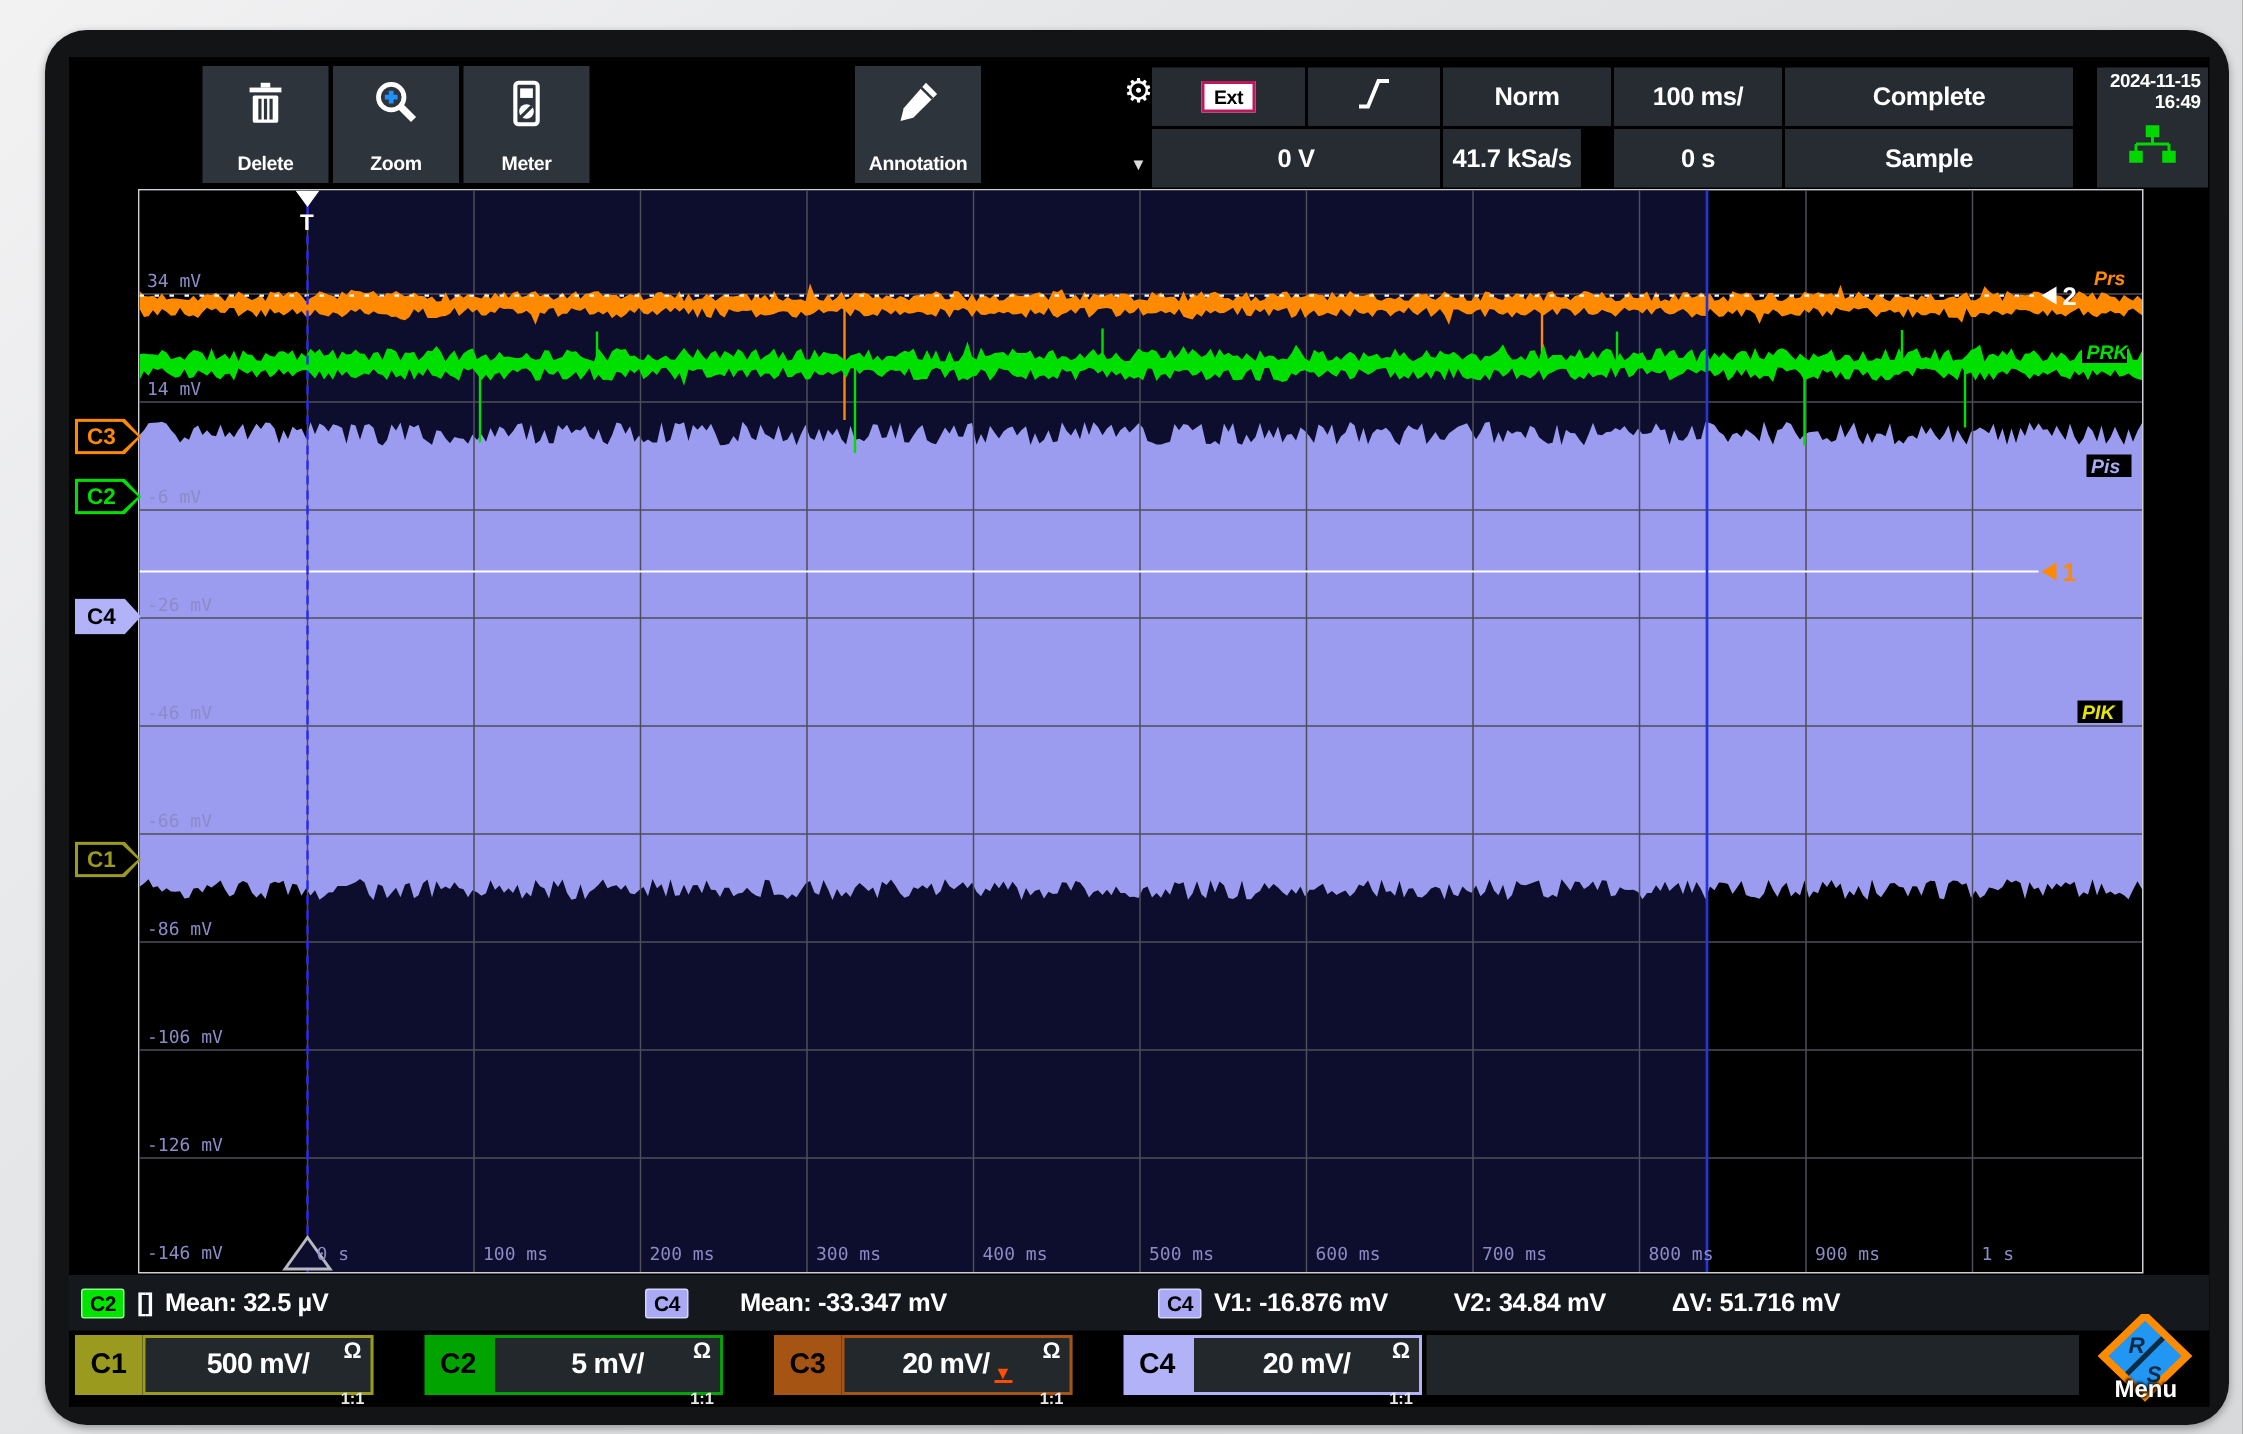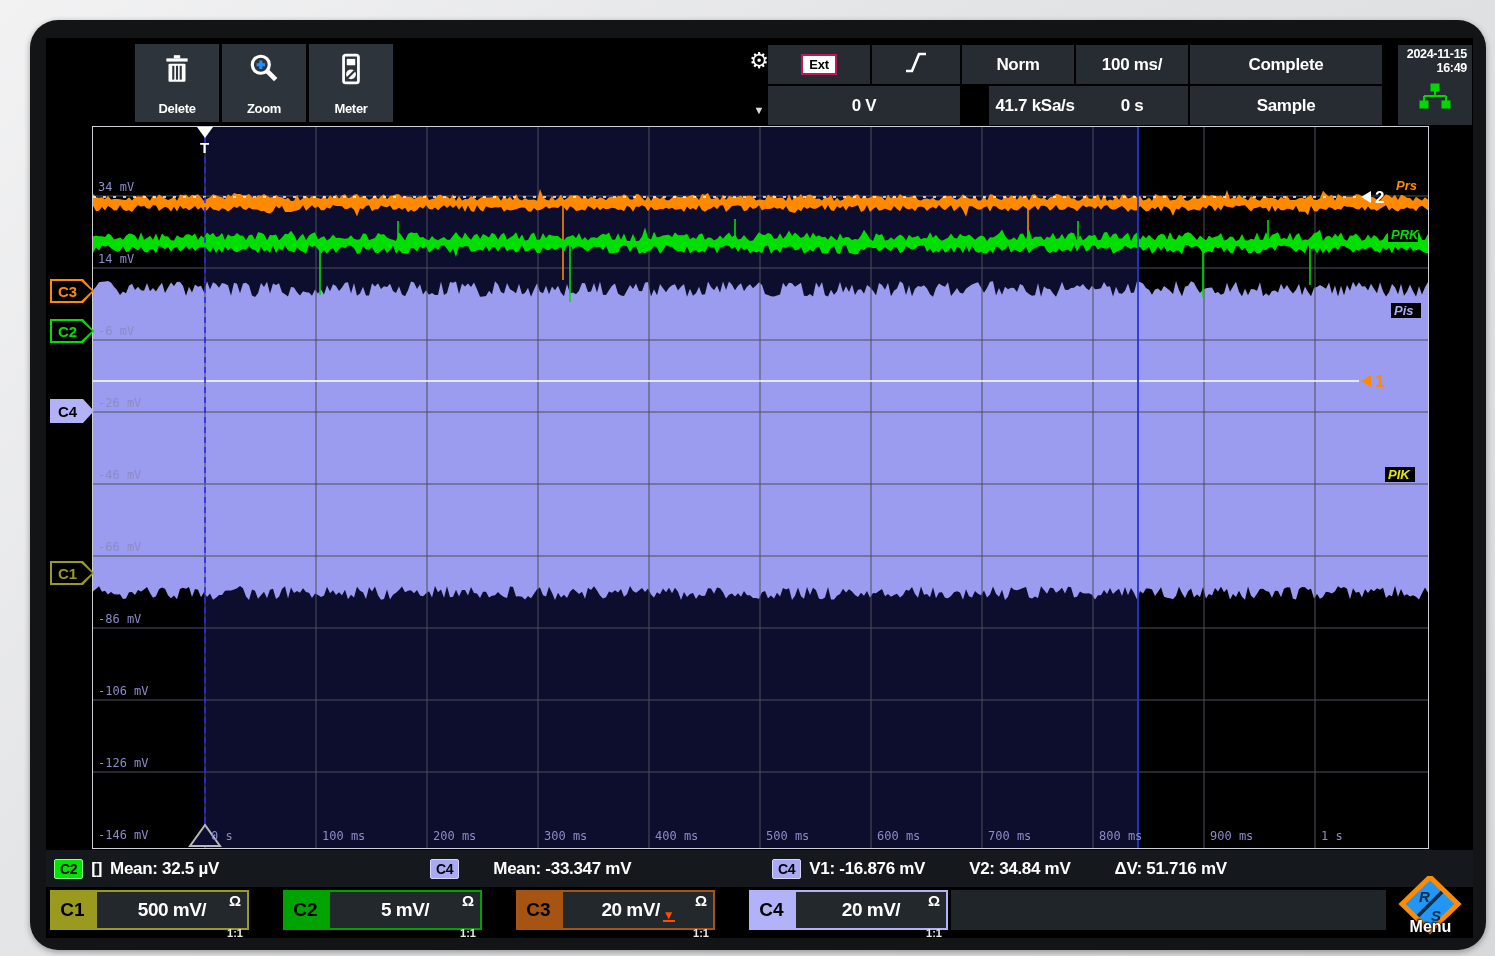--- a/index.html
+++ b/index.html
@@ -25,21 +25,21 @@
   .cell{position:absolute;background:#262c31;color:#fff;font-weight:bold;font-size:17px;
         display:flex;align-items:center;justify-content:center;letter-spacing:-0.3px;}
   .cell.r1{top:7px;height:39px;}
   .cell.r2{top:48px;height:39px;}
   #cell-ext{left:722px;width:102px;}
   #cell-slope{left:826px;width:88px;}
   #cell-trigmode{left:916px;width:112px;}
   #cell-timebase{left:1030px;width:112px;}
   #cell-acqstate{left:1144px;width:192px;}
   #cell-triglevel{left:722px;width:192px;}
-  #cell-samplerate{left:916px;width:92px;margin-left:27px;}
+  #cell-samplerate{left:916px;width:92px;}
   #cell-horpos{left:1030px;width:112px;}
   #cell-acqmode{left:1144px;width:192px;}
   #cell-datetime{left:1352px;top:7px;width:74px;height:80px;flex-direction:column;
     align-items:flex-end;justify-content:flex-start;padding:2px 5px;box-sizing:border-box;font-size:12.5px;font-weight:bold;}
   #cell-datetime .net{align-self:center;margin-top:8px;}
   .extbadge{background:#fff;color:#000;font-size:13px;font-weight:bold;padding:1px 6px;border:2px solid #be185d;}
 
   
   #plot{position:absolute;left:46px;top:88px;width:1335px;height:721px;border:1px solid #cfd0d6;background:#000;}
   #wave{position:absolute;left:0;top:0;}
@@ -113,20 +113,29 @@
   <div class="tbtn" style="left:263px">
     <span class="ticon">
       <svg width="34" height="34" viewBox="0 0 32 32">
           <rect x="9" y="3" width="14" height="26" rx="2" fill="none" stroke="#fff" stroke-width="2.6"></rect>
           <rect x="12" y="6.5" width="8" height="6" fill="#fff"></rect>
           <circle cx="16" cy="21" r="4.6" fill="#fff"></circle>
           <line x1="12.6" y1="24.4" x2="19.4" y2="17.6" stroke="#2e343b" stroke-width="2"></line>
         </svg>
     </span>
     <span class="tlabel">Meter</span>
+  </div>
+  <div class="tbtn" style="left:524px">
+    <span class="ticon">
+      <svg width="34" height="34" viewBox="0 0 32 32">
+          <polygon points="21,3 28,10 13,25 5,27 7,19" fill="#fff"></polygon>
+          <line x1="18" y1="6" x2="25" y2="13" stroke="#2e343b" stroke-width="1.6"></line>
+        </svg>
+    </span>
+    <span class="tlabel">Annotation</span>
   </div>
 
   <div id="gearcol">
     <span class="gear">⚙</span>
     <span class="caret">▼</span>
   </div>
 
   <div class="cell r1" id="cell-ext">
     <span class="extbadge">Ext</span>
   </div>

